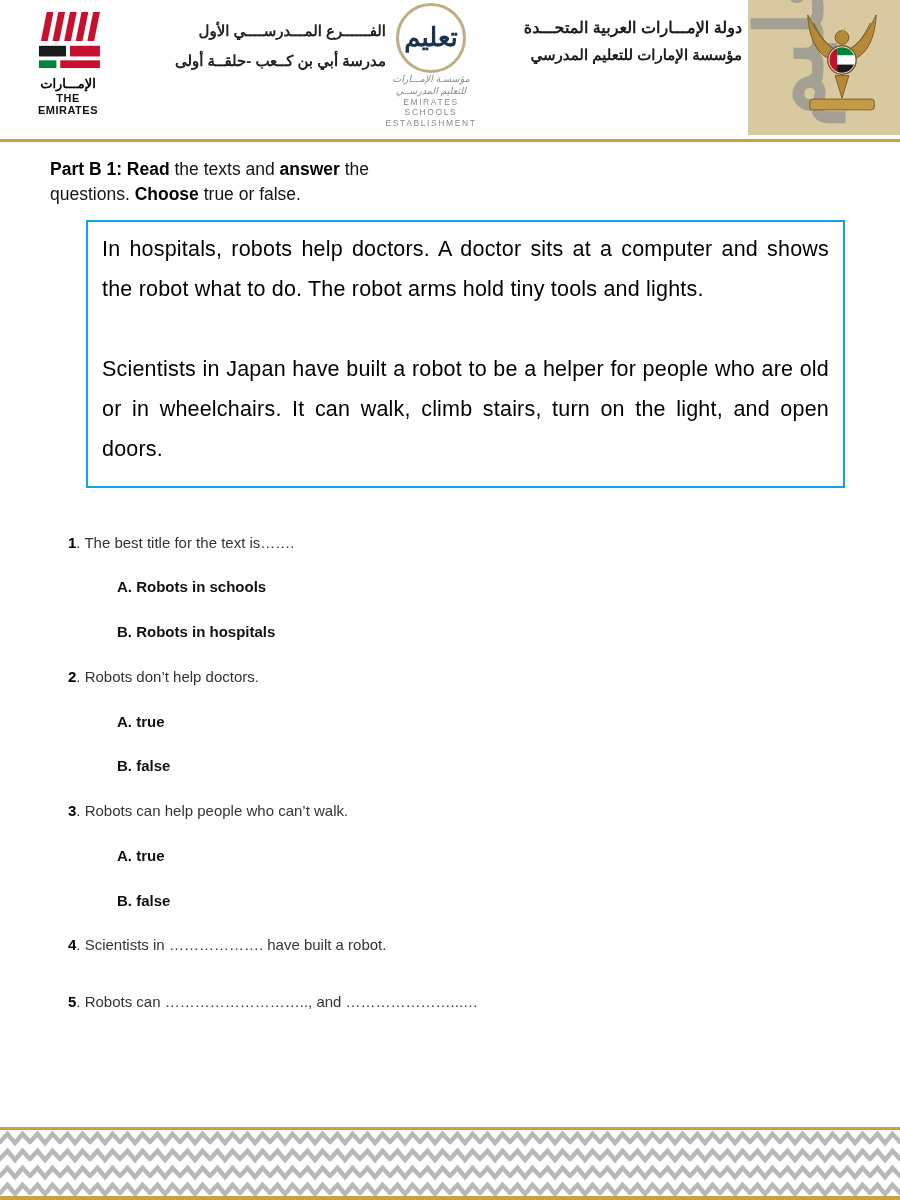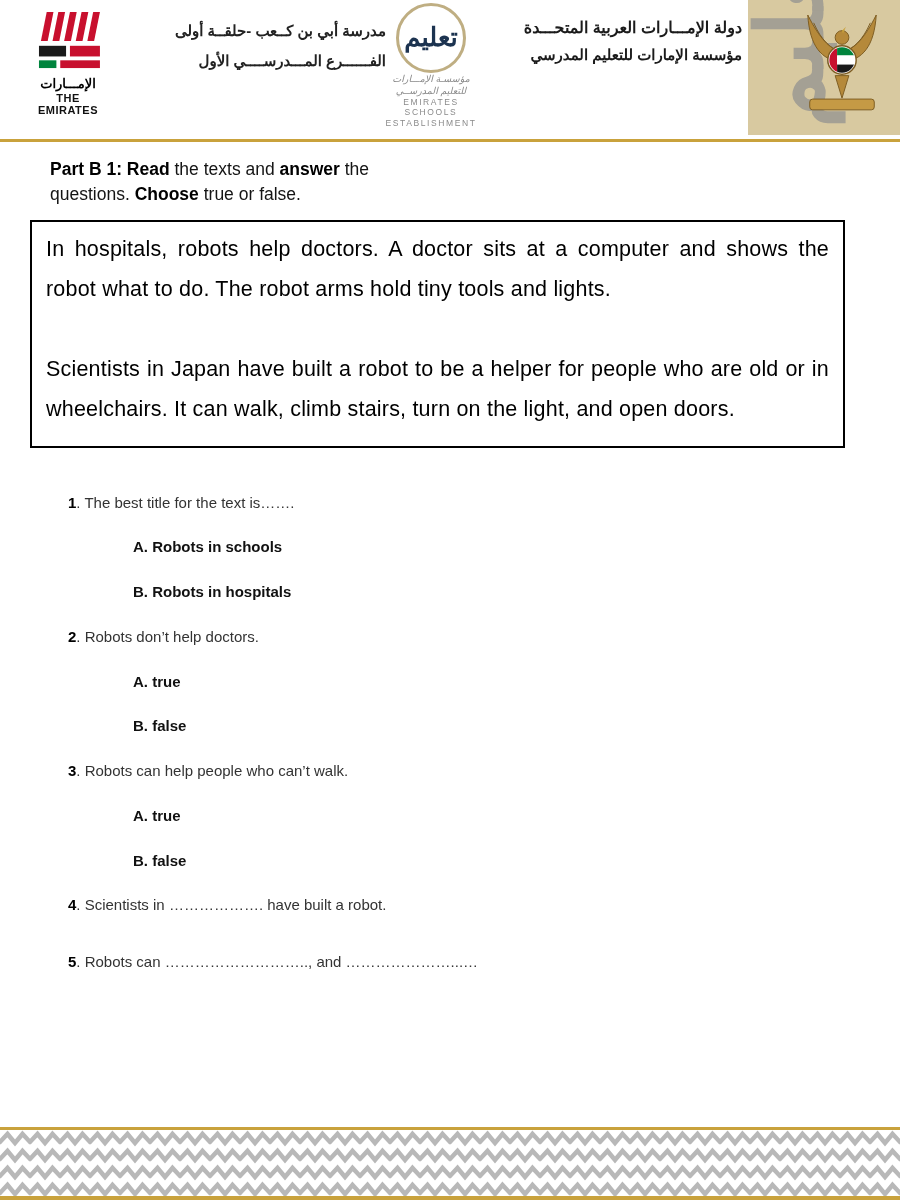--- a/index.html
+++ b/index.html
@@ -32,30 +32,30 @@
   .band{position:absolute;right:0;top:0;width:152px;height:135px;background:#d8c9a0;overflow:hidden;}
   .watermark{position:absolute;left:-4px;top:128px;transform:rotate(-90deg);transform-origin:top left;
     font-size:92px;font-weight:bold;color:#8f8f8f;opacity:.7;white-space:nowrap;line-height:1;}
   .emblem{position:absolute;right:14px;top:5px;}
 
   
   .title{margin:14px 0 0 50px;width:760px;text-align:left;font-size:17.5px;color:#141414;line-height:1.45;}
   .title b{color:#000;}
 
   
-  .passage{margin:12px 55px 0 30px;border:2px solid #000000;padding:8px 14px 16px;
+  .passage{margin:12px 55px 0 86px;border:2px solid #0ea5e9;padding:8px 14px 16px;
     font-size:21.5px;letter-spacing:.2px;color:#000;}
   .passage p{margin:0;text-align:justify;line-height:1.86;}
   .passage p + p{margin-top:40px;}
 
   
   .questions{margin:46px 0 0 68px;font-size:15px;color:#333;}
   .q{margin-bottom:26px;line-height:1.25;}
   .q b{color:#000;}
-  .opt{margin-left:65px;margin-bottom:26px;font-weight:bold;color:#111;line-height:1.25;}
+  .opt{margin-left:49px;margin-bottom:26px;font-weight:bold;color:#111;line-height:1.25;}
   .q.gap1{margin-top:24px;}
   .q.gap2{margin-top:38px;}
 
   
   footer{position:absolute;left:0;right:0;bottom:0;}
   .gold-line2{height:3px;background:#c9a23c;}
   .gold-line3{height:4px;background:#c9a23c;}
   .zigzag{display:block;}
 </style>
 </head>
@@ -77,22 +77,22 @@
         </g>
         <rect x="4" y="37" width="28" height="11" fill="#1a1a1a"></rect>
         <rect x="4" y="52" width="18" height="8" fill="#00843d"></rect>
         <rect x="26" y="52" width="41" height="8" fill="#c8102e"></rect>
       </svg>
       <div class="brand-ar">الإمـــارات</div>
       <div class="brand-en">THE EMIRATES</div>
     </div>
 
     <div class="school-block">
+      <div>الفــــــرع المـــدرســــي الأول</div>
       <div>مدرسة أبي بن كــعب -حلقــة أولى</div>
-      <div>الفــــــرع المـــدرســــي الأول</div>
     </div>
 
     <div class="center-logo">
       <div class="logo-circle">
         <span>تعليم</span>
       </div>
       <div class="logo-sub ar">مؤسسـة الإمـــارات</div>
       <div class="logo-sub ar">للتعليم المدرســي</div>
       <div class="logo-sub en">EMIRATES SCHOOLS</div>
       <div class="logo-sub en">ESTABLISHMENT</div>

